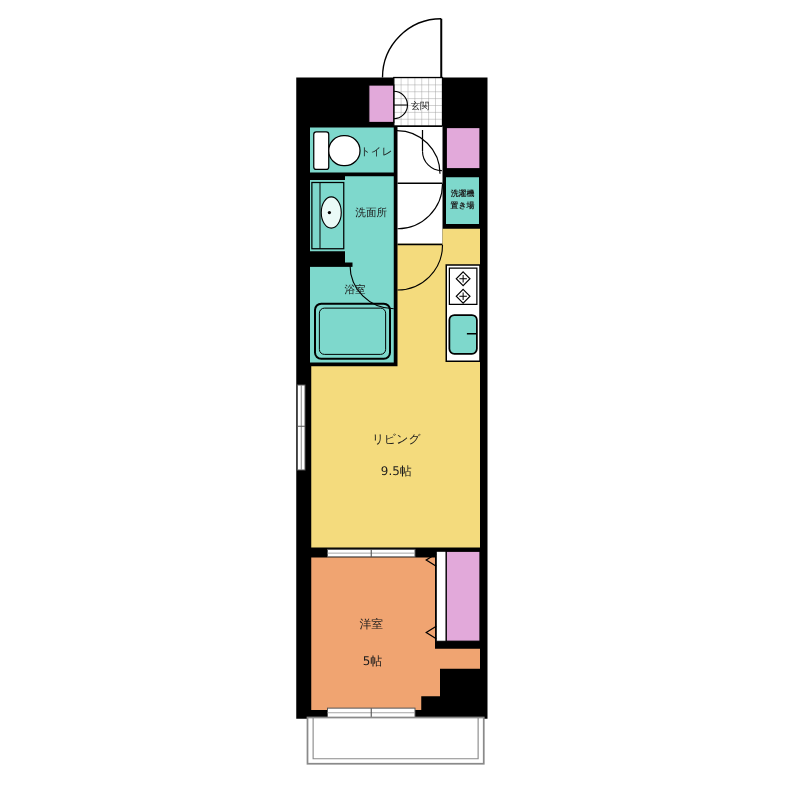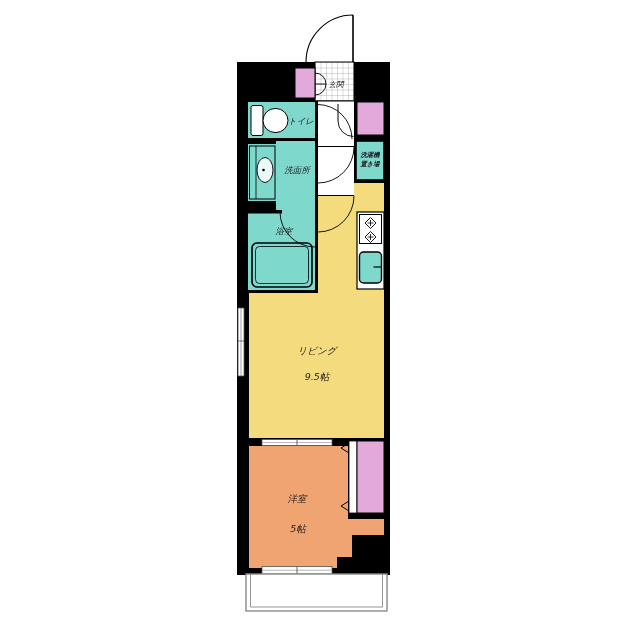--- a/index.html
+++ b/index.html
@@ -1,16 +1,16 @@
 <!DOCTYPE html>
 <html><head>
 <meta charset="utf-8">
 <style>
   html,body{margin:0;padding:0;background:#ffffff;}
-  #canvas{position:relative;width:577px;height:640px;background:#ffffff;overflow:hidden;font-style:italic;}
+  #canvas{position:relative;width:577px;height:640px;background:#ffffff;overflow:hidden;}
   svg{position:absolute;left:0;top:0;}
   text{font-family:"DejaVu Sans","Liberation Sans",sans-serif;fill:#1c1c1c;}
   .lbl{text-anchor:middle;}
   .thin{stroke:#000;fill:none;}
 </style>
 </head>
 <body>
 
 <div id="canvas">
 <svg width="640" height="640" viewBox="0 0 640 640">

